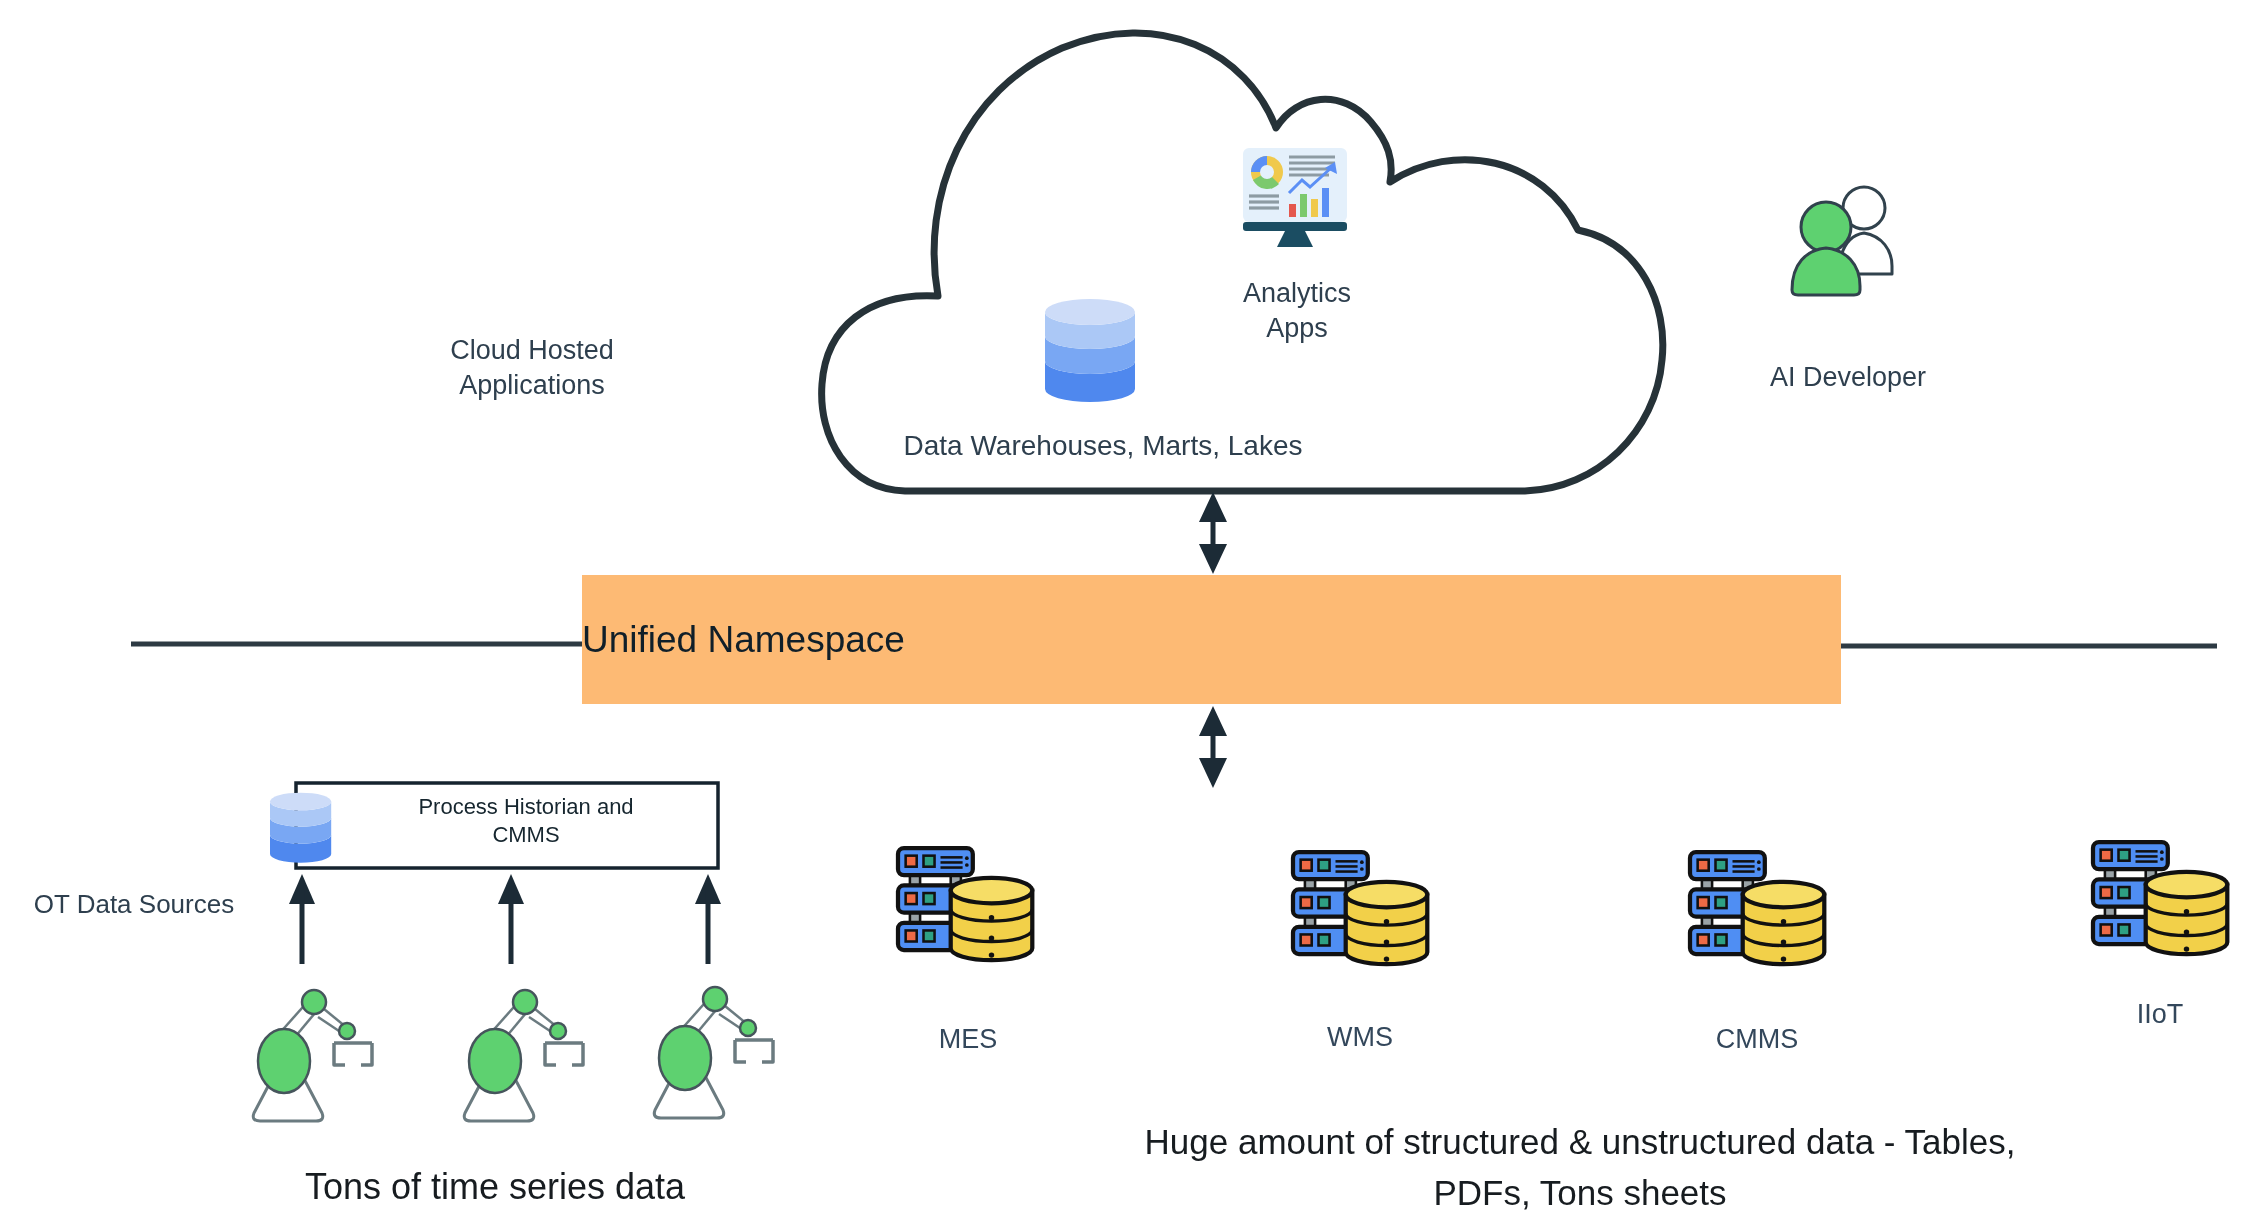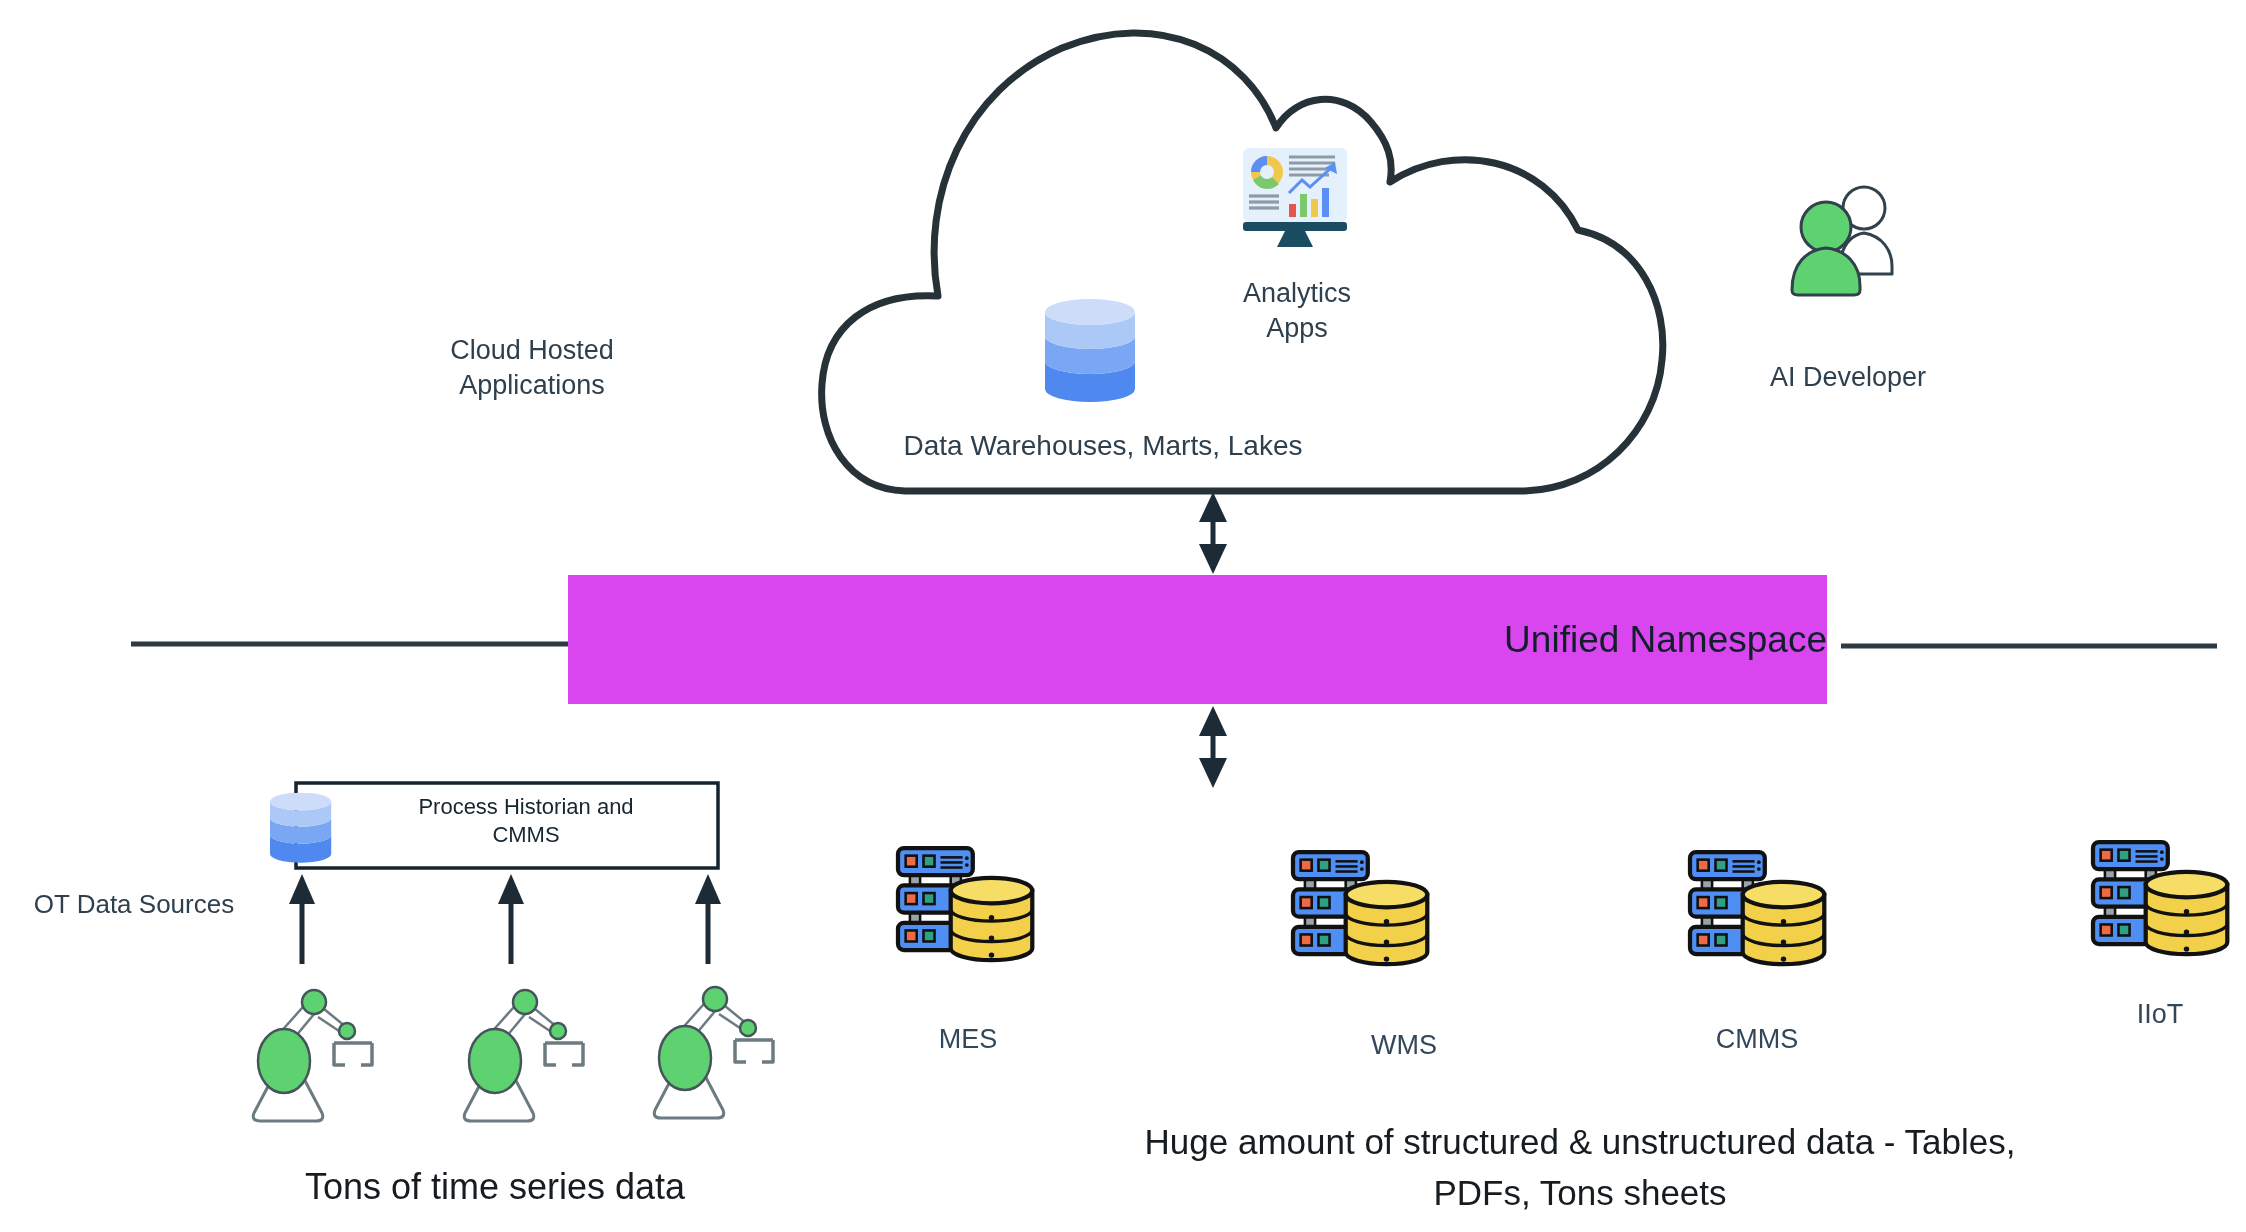--- a/index.html
+++ b/index.html
@@ -7,22 +7,22 @@
     position:relative;width:2246px;height:1232px;background:#ffffff;overflow:hidden;
     font-family:"Liberation Sans", sans-serif;color:#2e3f4e;
   }
   .stage svg.layer{position:absolute;left:0;top:0;}
   .lbl{position:absolute;text-align:center;line-height:1.3;}
   .lbl .ln{display:block;}
   .slate{color:#2e3f4e;font-size:27px;}
   .navy{color:#33475b;font-size:27px;}
   .black-big{color:#171c20;font-size:35px;}
   .ns-bar{
-    position:absolute;left:568px;top:575px;width:1259px;height:129px;
-    background:#d946ef;display:flex;align-items:center;justify-content:flex-end;
+    position:absolute;left:582px;top:575px;width:1259px;height:129px;
+    background:#fdba74;display:flex;align-items:center;justify-content:flex-start;
   }
   .ns-bar span{font-size:37px;color:#101f29;}
   .box-label{font-size:22px;color:#16262f;line-height:1.27;}
 </style>
 </head>
 <body>
 
 <div class="stage">
 
   <svg class="layer" width="2246" height="1232" viewBox="0 0 2246 1232">
@@ -209,21 +209,21 @@
     <span>OT Data Sources</span>
   </div>
 
   <div class="lbl black-big" style="left:195px;top:1164px;width:600px;font-size:36px;">
     <span>Tons of time series data</span>
   </div>
 
   <div class="lbl navy" style="left:868px;top:1022px;width:200px;">
     <span>MES</span>
   </div>
-  <div class="lbl navy" style="left:1304px;top:1020px;width:200px;margin-top:8px;">
+  <div class="lbl navy" style="left:1260px;top:1020px;width:200px;">
     <span>WMS</span>
   </div>
   <div class="lbl navy" style="left:1657px;top:1022px;width:200px;">
     <span>CMMS</span>
   </div>
   <div class="lbl navy" style="left:2060px;top:997px;width:200px;">
     <span>IIoT</span>
   </div>
 
   <div class="lbl black-big" style="left:880px;top:1119px;width:1400px;">

